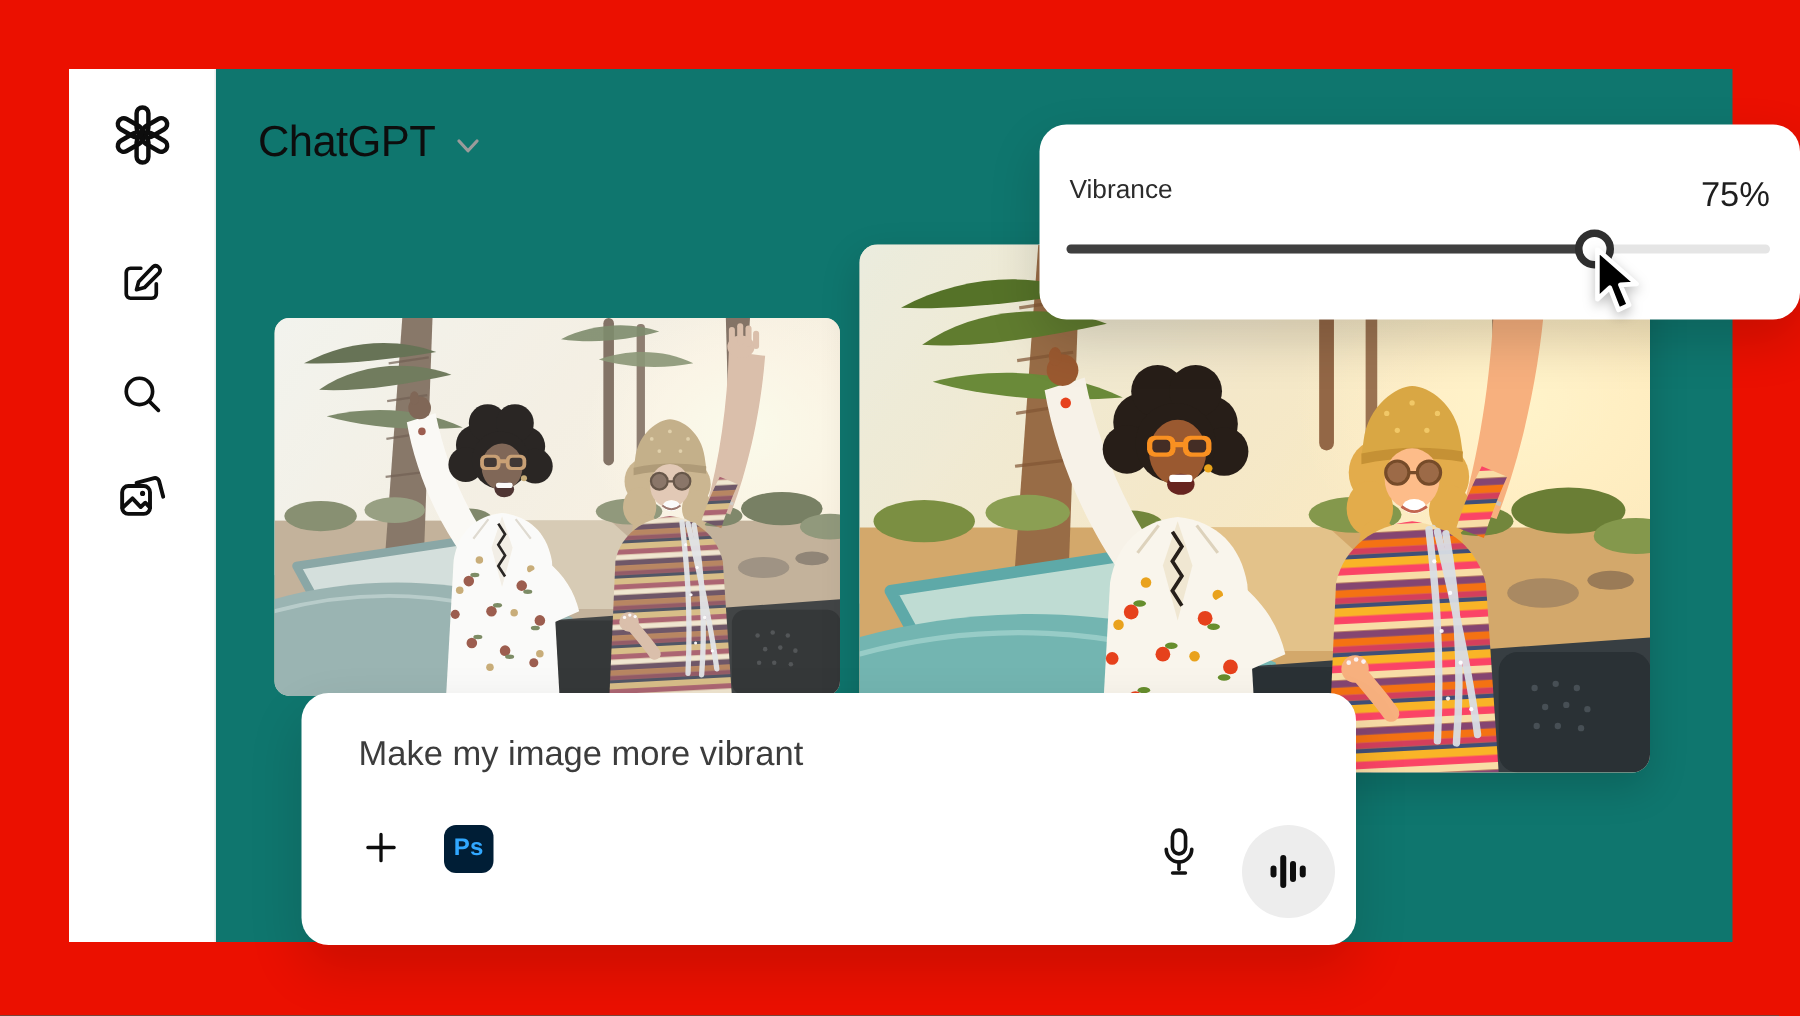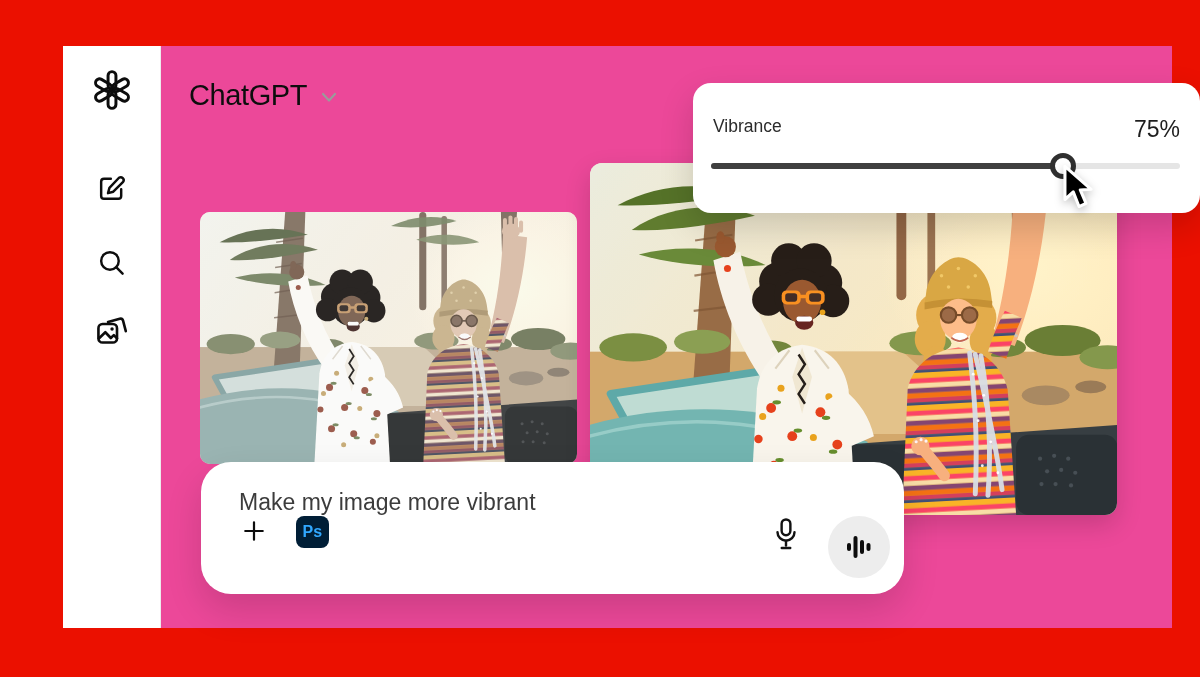--- a/index.html
+++ b/index.html
@@ -2,21 +2,21 @@
 <html style="--frame-red: #EB1000; --link-blue: #2A7DE1; --ps-badge-bg: #001E36; --ps-badge-fg: #31A8FF; --slider-fill: #3F3F3F; --slider-track: #E5E5E5;"><head>
 <meta charset="utf-8">
 <style>
   html,body{margin:0;padding:0;}
   body{
     width:1200px;height:677px;position:relative;overflow:hidden;
     background:var(--frame-red,#EB1000);
     font-family:"Liberation Sans","DejaVu Sans",sans-serif;
     -webkit-font-smoothing:antialiased;
   }
-  .panel{position:absolute;left:63px;top:46px;width:1109px;height:582px;background:#ec4899;}
+  .panel{position:absolute;left:46px;top:46px;width:1109px;height:582px;background:#0f766e;}
   .sidebar{position:absolute;left:0;top:0;width:97px;height:100%;background:#ffffff;border-right:1px solid #ededed;}
   .side-item{position:absolute;left:0;width:97px;display:flex;justify-content:center;align-items:center;background:none;border:none;padding:0;cursor:pointer;}
   .side-item svg{display:block;color:#0d0d0d;}
   .s-logo{top:22px;height:44px;}
   .s-compose{top:124px;height:36px;}
   .s-search{top:198px;height:36px;}
   .s-library{top:264px;height:38px;}
 
   .model-picker{position:absolute;left:126px;top:32px;display:flex;align-items:center;gap:10px;background:none;border:none;padding:0;cursor:pointer;}
   .app-title{font-size:29px;font-weight:500;letter-spacing:-.4px;color:#0d0d0d;line-height:34px;}
@@ -34,21 +34,21 @@
   .vib-label{position:absolute;left:20px;top:33px;font-size:17.5px;color:#2b2b2b;}
   .vib-value{position:absolute;right:20px;top:33px;font-size:23px;color:#1e1e1e;}
   .vib-slider{position:absolute;left:18px;right:20px;top:70px;height:26px;cursor:pointer;}
   .vib-track{position:absolute;left:0;right:0;top:10px;height:6px;border-radius:3px;background:var(--slider-track,#E5E5E5);}
   .vib-fill{position:absolute;left:0;top:10px;height:6px;border-radius:3px;background:var(--slider-fill,#3F3F3F);width:75%;}
   .vib-knob{position:absolute;top:13px;left:75%;width:26px;height:26px;border-radius:50%;
     background:#fff;border:5px solid #2f2f2f;box-sizing:border-box;transform:translate(-50%,-50%);cursor:grab;}
   .cursor-arrow{position:absolute;left:75%;top:12px;margin-left:-2px;width:36px;height:46px;z-index:6;pointer-events:none;
     filter:drop-shadow(0 3px 4px rgba(0,0,0,.25));}
 
-  .composer{position:absolute;left:201px;top:462px;width:703px;height:132px;background:#fff;border-radius:30px;
+  .composer{position:absolute;left:201px;top:462px;width:703px;height:168px;background:#fff;border-radius:18px;
     box-shadow:0 16px 36px rgba(0,0,0,.14);z-index:4;display:flex;flex-direction:column;justify-content:space-between;
     padding:26px 14px 18px 38px;box-sizing:border-box;}
   .prompt-text{font-size:23px;color:#3c3c3c;line-height:28px;outline:none;}
   .composer-row{display:flex;align-items:flex-start;}
   .icon-btn{background:none;border:none;padding:0;cursor:pointer;display:flex;align-items:center;justify-content:center;color:#161616;}
   .plus-btn{width:30px;height:30px;}
   .ps-chip{display:flex;align-items:center;gap:13px;background:none;border:none;padding:0;margin-left:27px;cursor:pointer;}
   .ps-badge{width:33px;height:32px;border-radius:8px;background:var(--ps-badge-bg,#001E36);color:var(--ps-badge-fg,#31A8FF);
     display:flex;align-items:center;justify-content:center;font-size:16px;font-weight:bold;letter-spacing:.2px;}
   .ps-name{font-size:22px;font-weight:500;color:var(--link-blue,#2A7DE1);}

